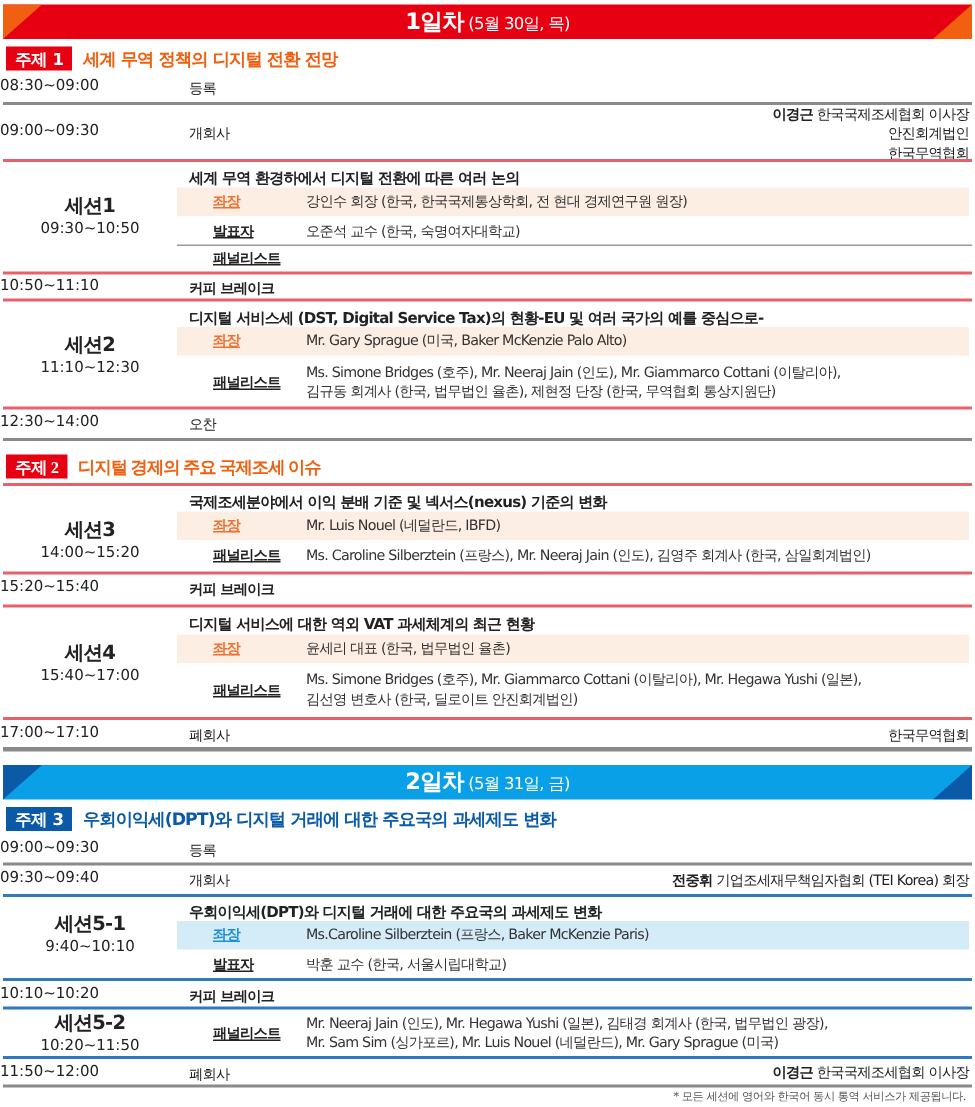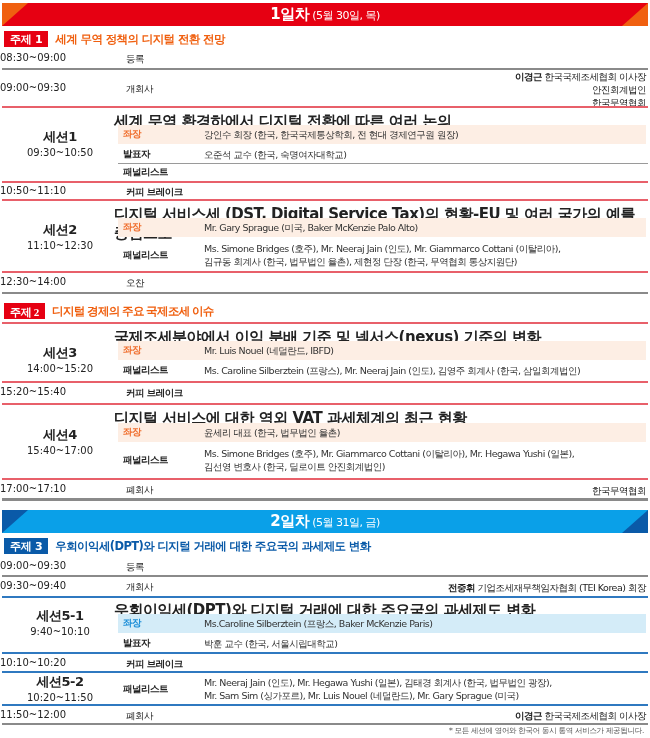--- a/index.html
+++ b/index.html
@@ -25,23 +25,23 @@
   .line-blue { border-top: 2px solid #2f79c0; }
   .line-thin-gray { border-top: 1px solid #9a9a9a; }
 
   
   .time { position: absolute; left: 0; width: 120px; text-align: left; font-size: 10px; color: #222; }
   .label { position: absolute; left: 126px; font-size: 9.5px; color: #222; letter-spacing: -0.5px; }
   .label.bold, .bold { font-weight: bold; }
   .right-text { position: absolute; right: 4px; text-align: right; font-size: 9.5px; line-height: 13px; letter-spacing: -0.5px; color: #222; }
   .session-name { position: absolute; left: 0; width: 120px; text-align: center; font-size: 13px; font-weight: bold; color: #222; letter-spacing: -0.5px; }
   .session-time { position: absolute; left: 0; width: 120px; text-align: center; font-size: 10px; color: #222; }
-  .session-topic { position: absolute; left: 114px; font-size: 15px; font-weight: bold; letter-spacing: -0.5px; color: #222; }
+  .session-topic { position: absolute; left: 126px; font-size: 10px; font-weight: bold; letter-spacing: -0.5px; color: #222; }
   .role-row { position: absolute; left: 118px; right: 4px; display: flex; align-items: center; }
-  .role-row .role { width: 86px; padding-left: 5px; font-size: 9.5px; font-weight: bold; letter-spacing: -0.5px; color: #222; }
+  .role-row .role { width: 86px; padding-left: 24px; font-size: 9.5px; font-weight: bold; letter-spacing: -0.5px; color: #222; text-decoration: underline; }
   .role-row .who { font-size: 9.5px; letter-spacing: -0.5px; color: #333; line-height: 13px; }
   .chair-red { background: #fdeee4; }
   .chair-red .role { color: #f07030; }
   .chair-blue { background: #d4ecf8; }
   .chair-blue .role { color: #1e8fd8; }
   .footnote { position: absolute; right: 6px; top: 726px; font-size: 7.5px; color: #555; font-family: "DejaVu Serif", serif; letter-spacing: -0.3px; }
 </style>
 </head>
 <body>
 

